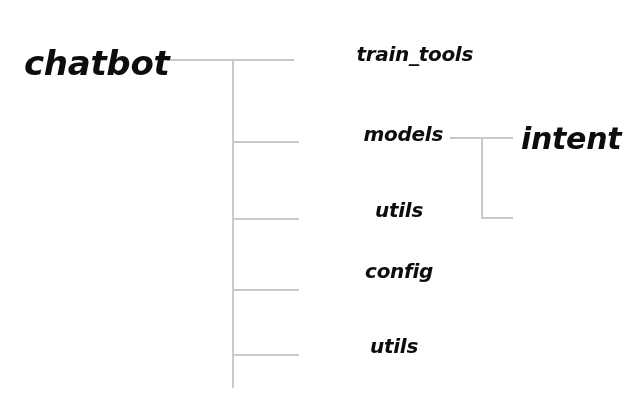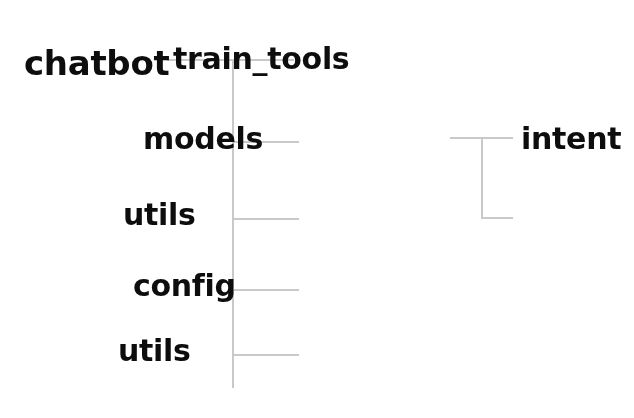--- a/index.html
+++ b/index.html
@@ -9,45 +9,47 @@
   }
   body {
     font-family: "DejaVu Sans", "Liberation Sans", sans-serif;
   }
   #canvas {
     position: relative;
     width: 634px;
     height: 418px;
     background: #ffffff;
     overflow: hidden;
+    font-style: italic;
   }
   .node-label {
     position: absolute;
     font-family: "DejaVu Sans", "Liberation Sans", sans-serif;
     font-weight: bold;
     color: #0d0d0d;
     white-space: nowrap;
     line-height: 1;
     letter-spacing: -0.3px;
   }
   
   #label-chatbot {
     left: 24px;
     top: 46px;
     font-size: 34px;
   }
   
   .lvl1 {
-    font-size: 30px;
+    font-size: 20px;
+    text-align: right;
     width: 300px;
   }
   #label-train_tools { left: 173px; top: 44px; }
   #label-models      { left: 143px; top: 124px; }
   #label-utils       { left: 123px; top: 200px; }
-  #label-config      { left: 133px; top: 271px; }
+  #label-config      { left: 133px; top: 261px; }
   #label-test        { left: 118px; top: 336px; }
   
   .lvl2 {
     font-size: 30px;
     text-align: left;
   }
   #label-intent { left: 521px; top: 124px; }
   #label-ner    { left: 541px; top: 196px; }
 
   

